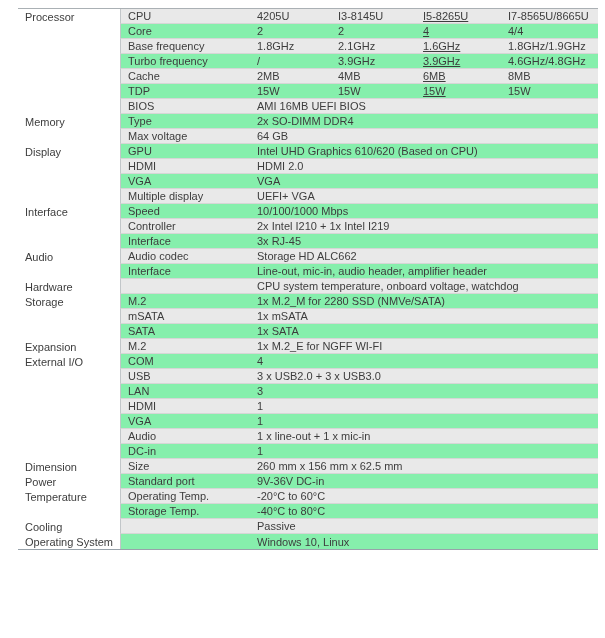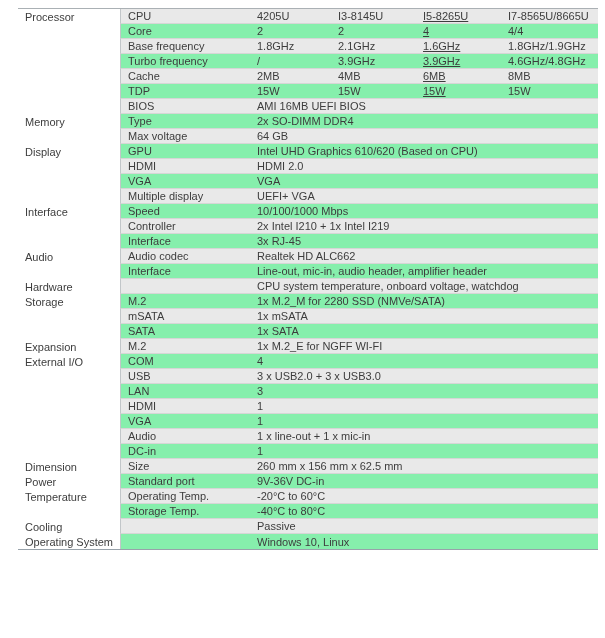--- a/index.html
+++ b/index.html
@@ -208,21 +208,21 @@
       <div class="cat"></div>
       <div class="rest">
         <div class="prop">Interface</div>
         <div class="val span">3x RJ-45</div>
       </div>
     </div>
     <div class="row">
       <div class="cat">Audio</div>
       <div class="rest stripe">
         <div class="prop">Audio codec</div>
-        <div class="val span">Realtek HD ALC662</div>
+        <div class="val span">Storage HD ALC662</div>
       </div>
     </div>
     <div class="row">
       <div class="cat"></div>
       <div class="rest">
         <div class="prop">Interface</div>
         <div class="val span">Line-out, mic-in, audio header, amplifier header</div>
       </div>
     </div>
     <div class="row">

